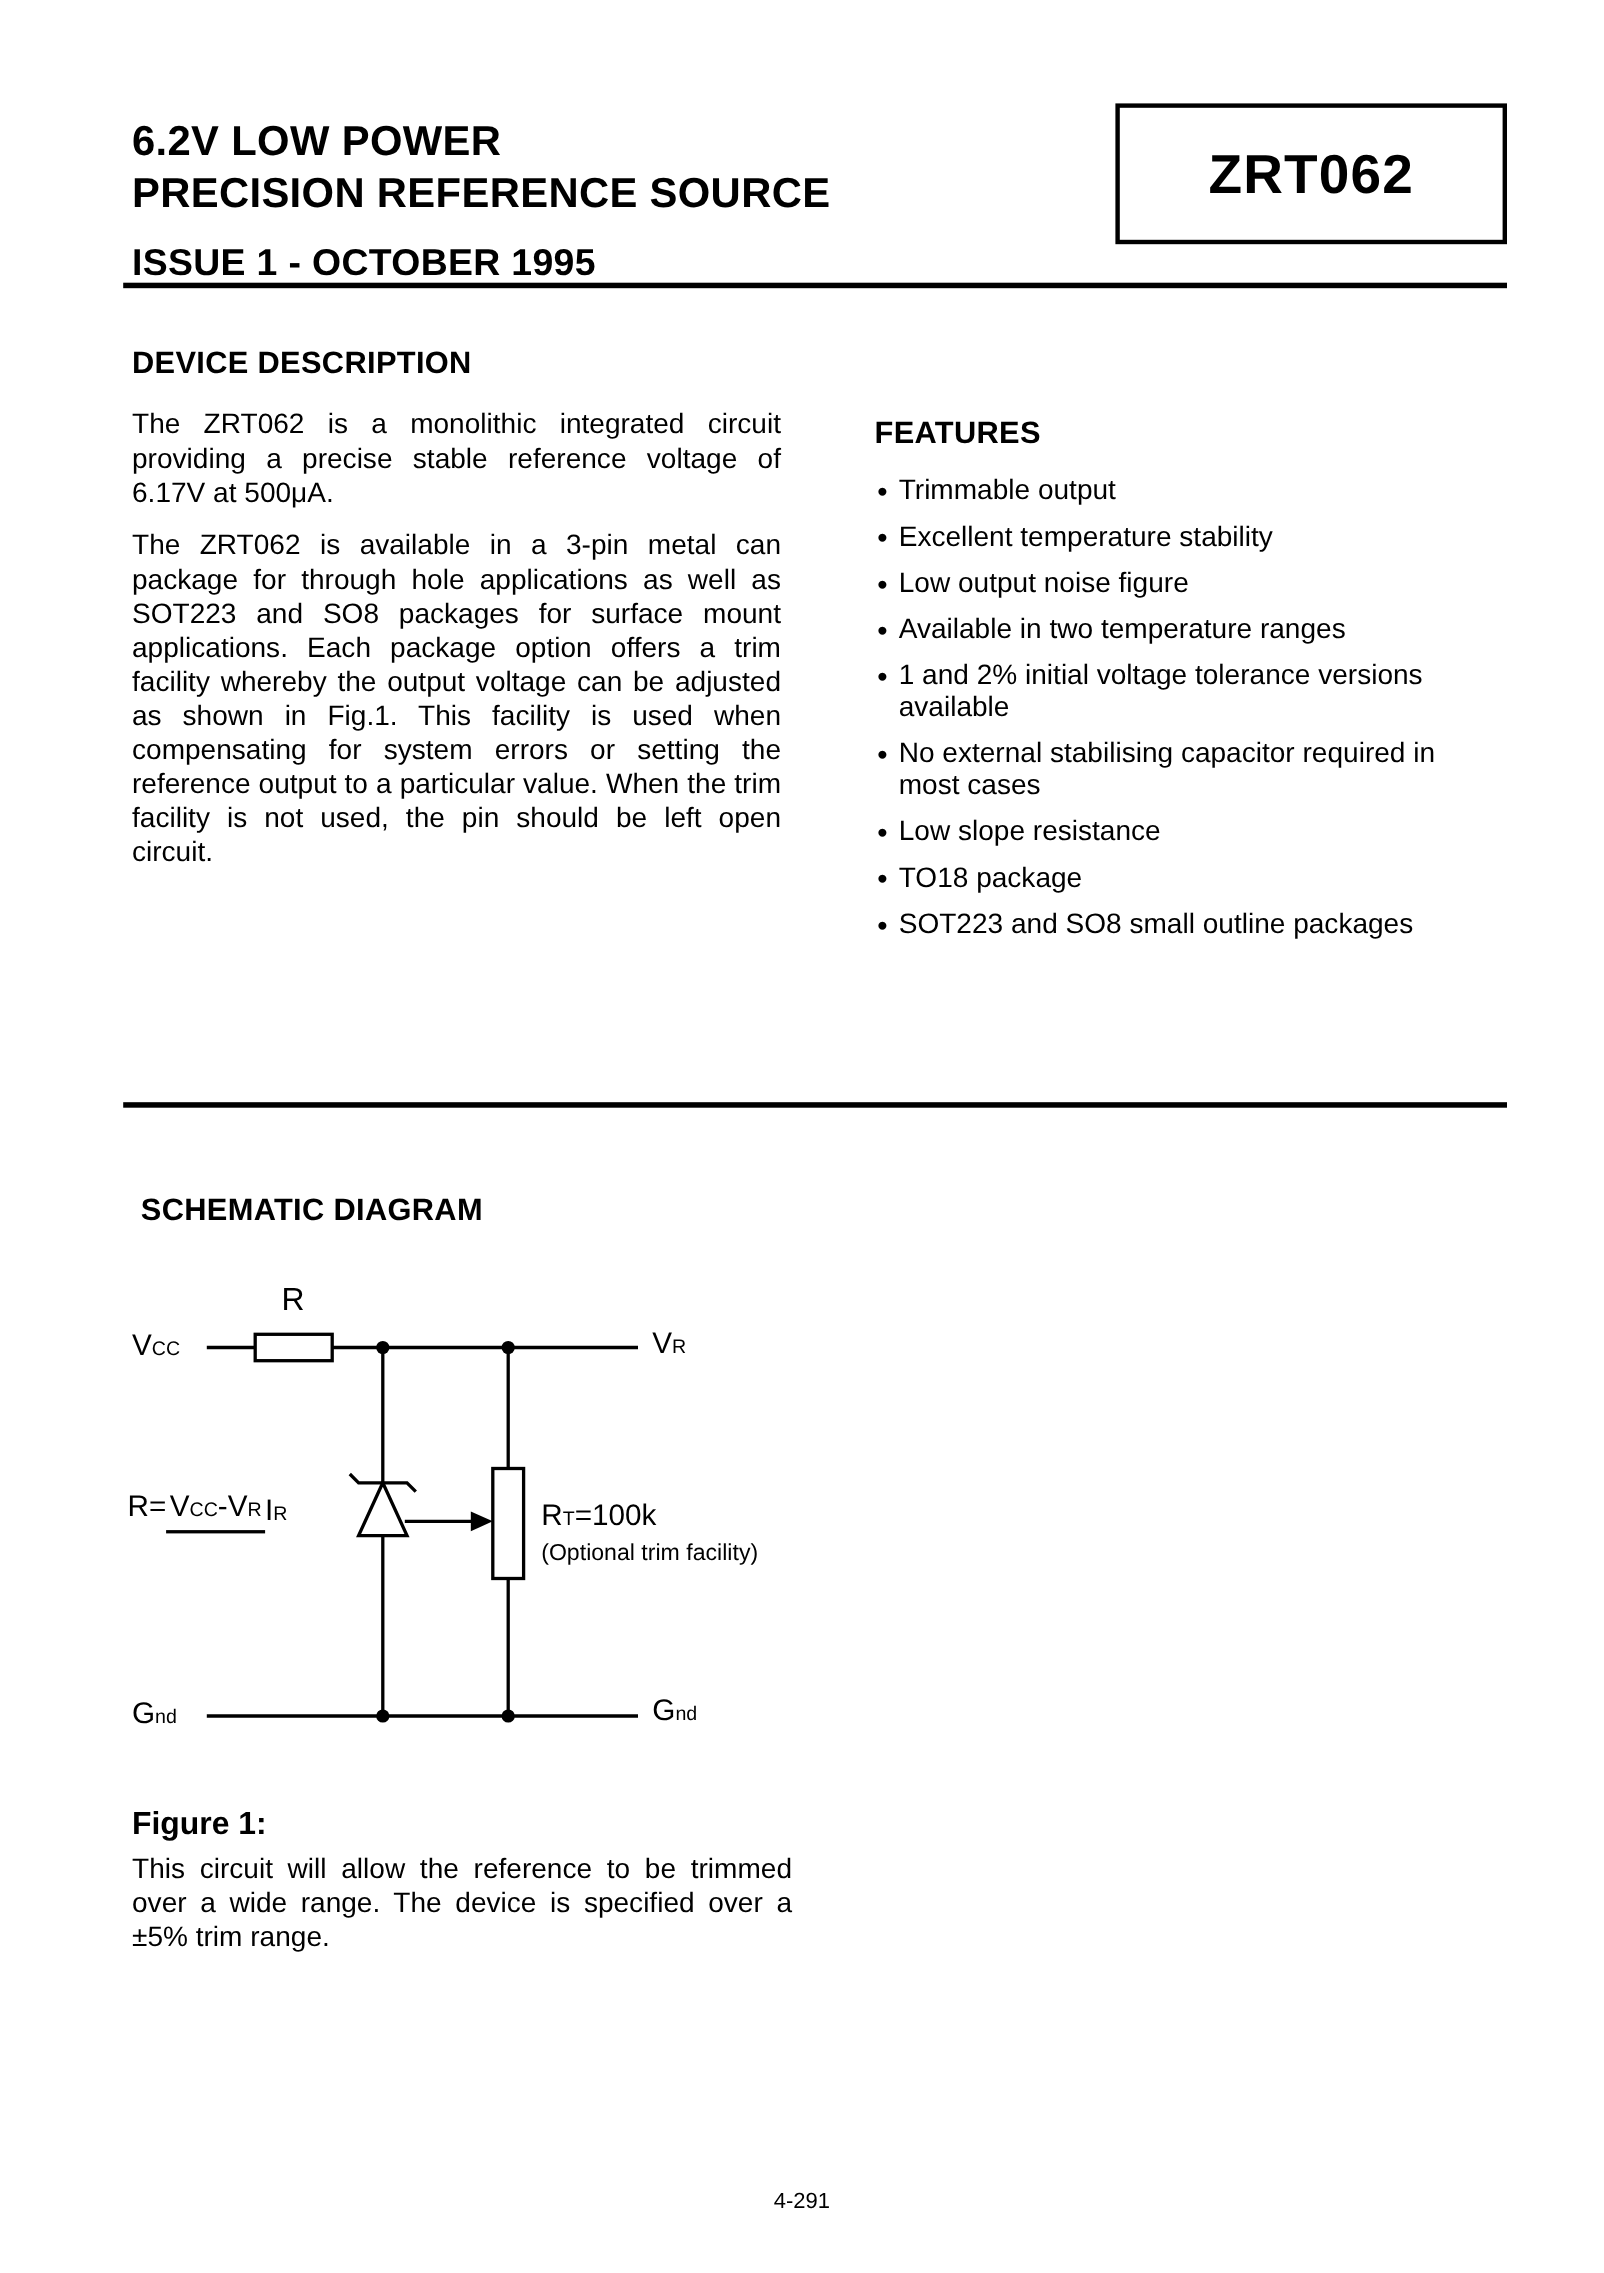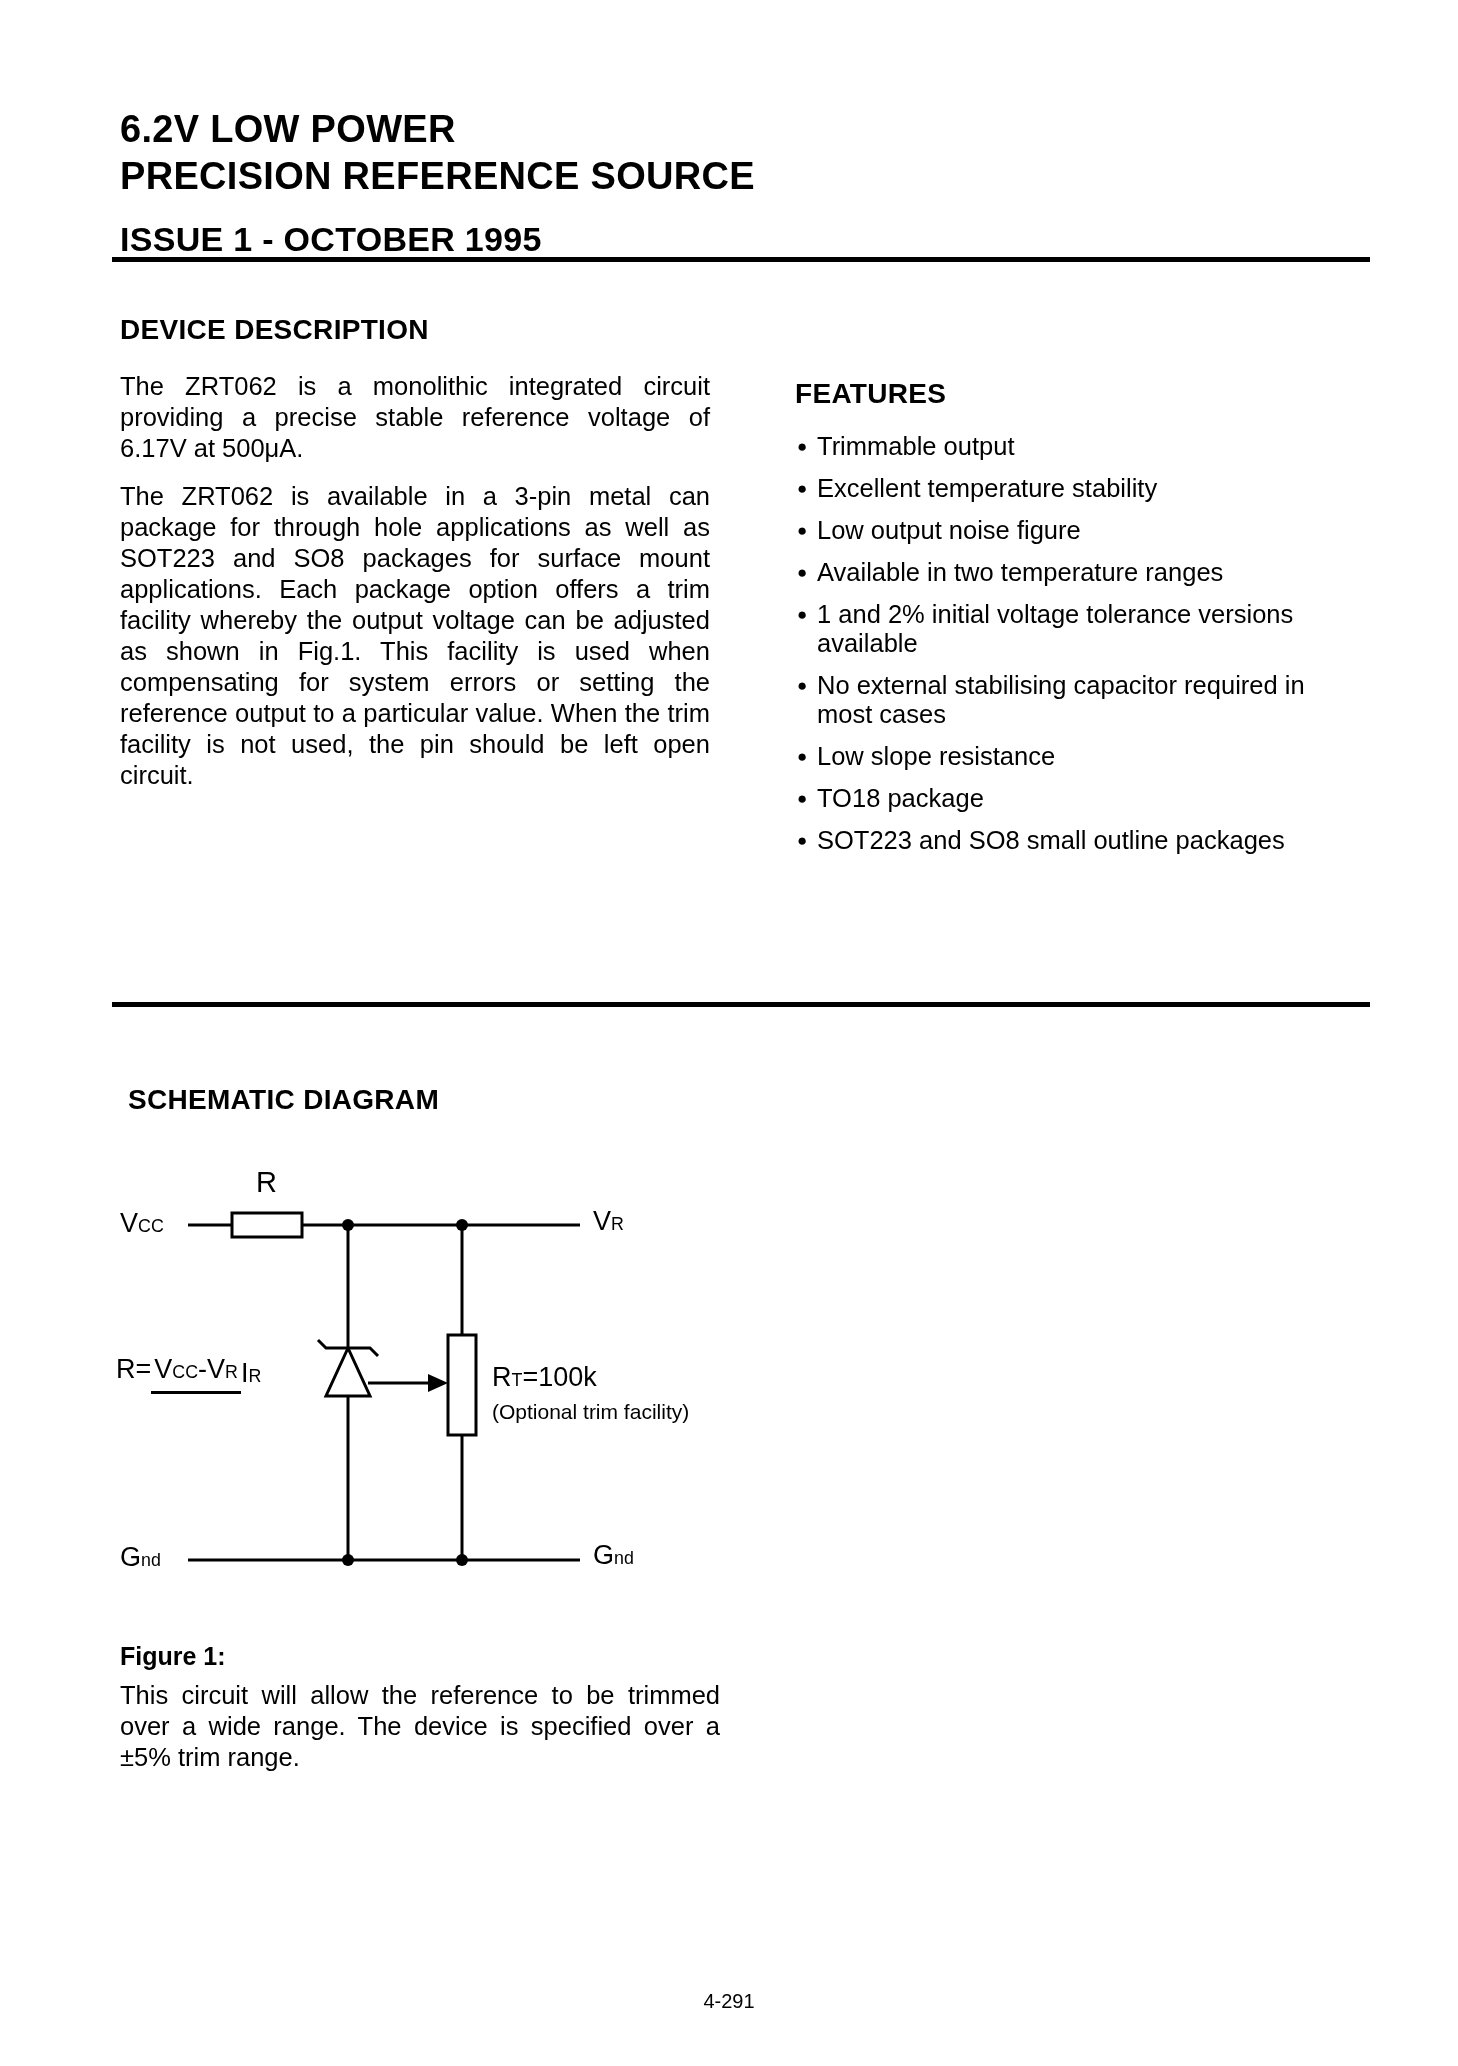--- a/index.html
+++ b/index.html
@@ -124,21 +124,21 @@
   .frac-num { line-height: 34px; border-bottom: 3px solid #000; padding: 0 3px 2px 3px; }
   .frac-den { line-height: 32px; padding-top: 3px; }
 
   
   .figure-caption {
     position: absolute;
     left: 120px; top: 1642px;
     width: 600px;
   }
   .figure-title {
-    font-size: 25px;
+    font-size: 29px;
     font-weight: bold;
     margin-bottom: 9px;
   }
   .figure-text {
     font-size: 25.5px;
     line-height: 31px;
     text-align: justify;
   }
 
   
@@ -152,20 +152,23 @@
 </style>
 </head>
 <body>
 
 <div class="page">
 
   <div class="title-block">
     <div class="title-line">6.2V LOW POWER</div>
     <div class="title-line">PRECISION REFERENCE SOURCE</div>
     <div class="issue-line">ISSUE 1 - OCTOBER 1995</div>
+  </div>
+  <div class="part-box">
+    <span>ZRT062</span>
   </div>
   <div class="rule rule-1"></div>
 
   <div class="section-heading heading-device">DEVICE DESCRIPTION</div>
   <div class="description-col">
     <p>The ZRT062 is a monolithic integrated circuit providing a precise stable reference voltage of 6.17V at 500μA.</p>
     <p>The ZRT062 is available in a 3-pin metal can package for through hole applications as well as SOT223 and SO8 packages for surface mount applications. Each package option offers a trim facility whereby the output voltage can be adjusted as shown in Fig.1. This facility is used when compensating for system errors or setting the reference output to a particular value. When the trim facility is not used, the pin should be left open circuit.</p>
   </div>
 
   <div class="section-heading heading-features">FEATURES</div>

